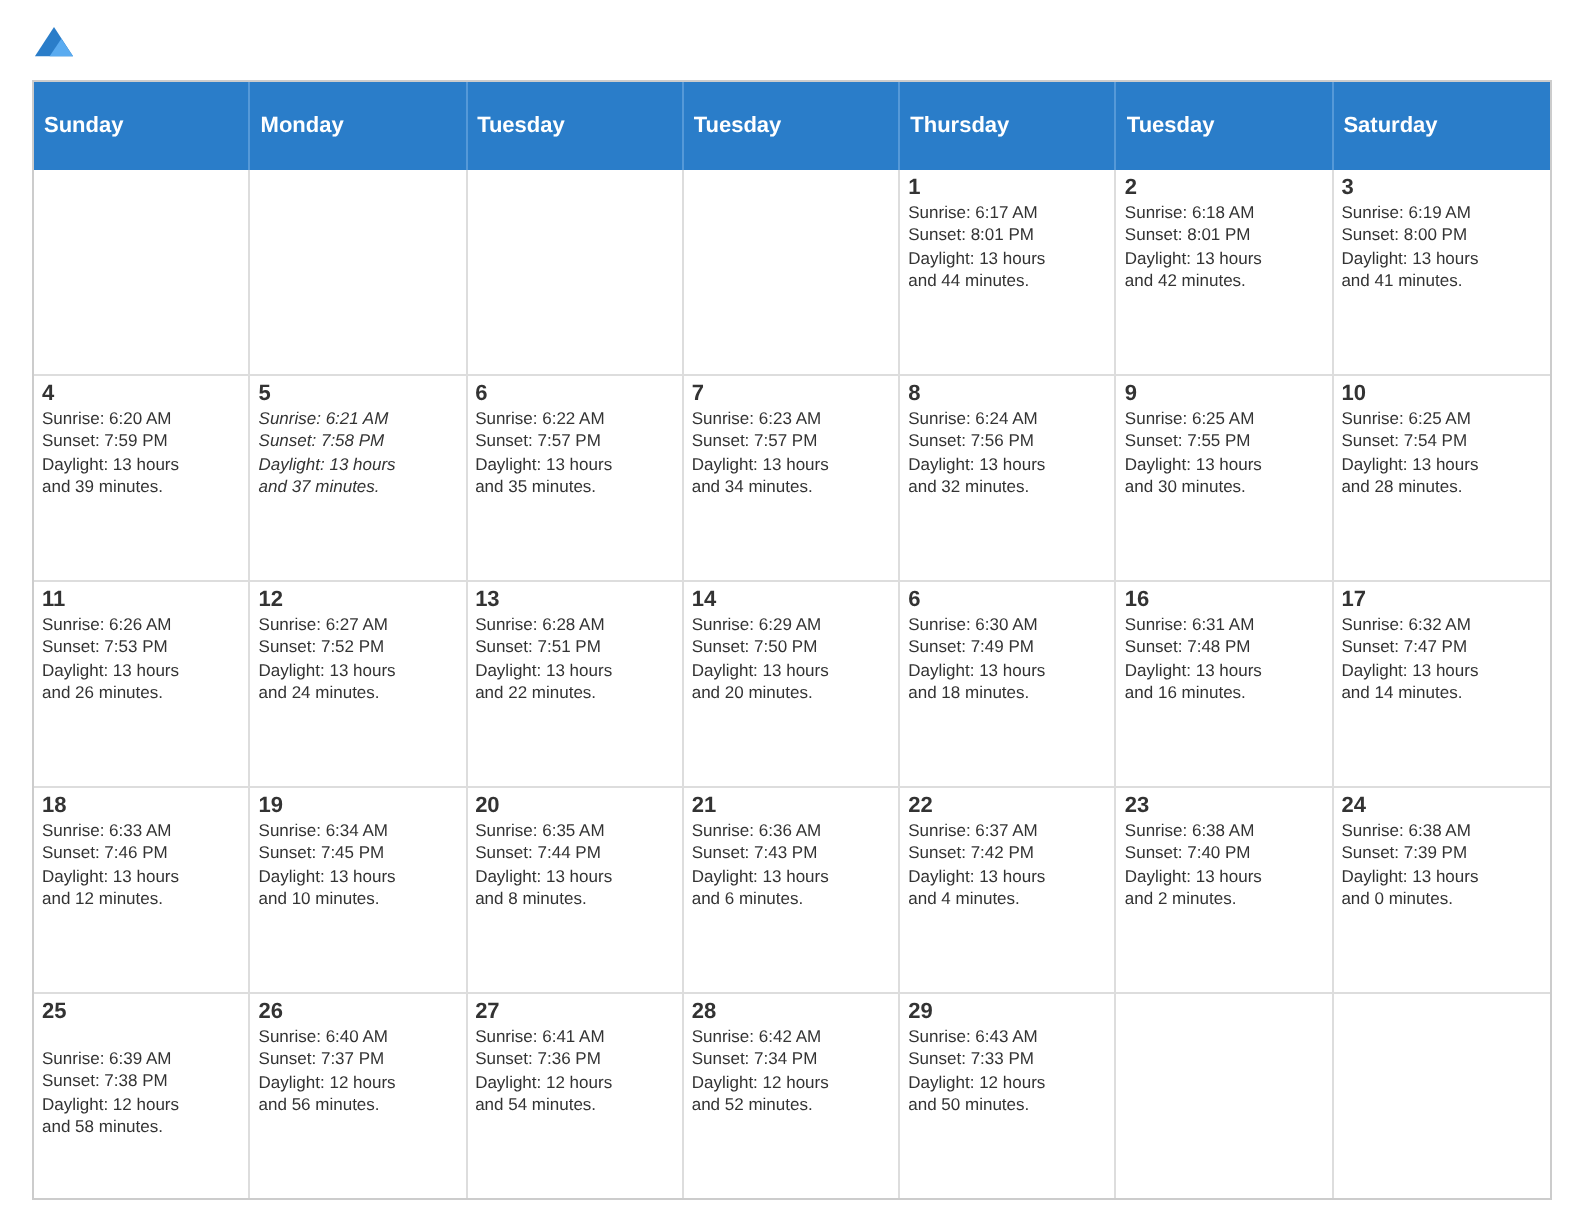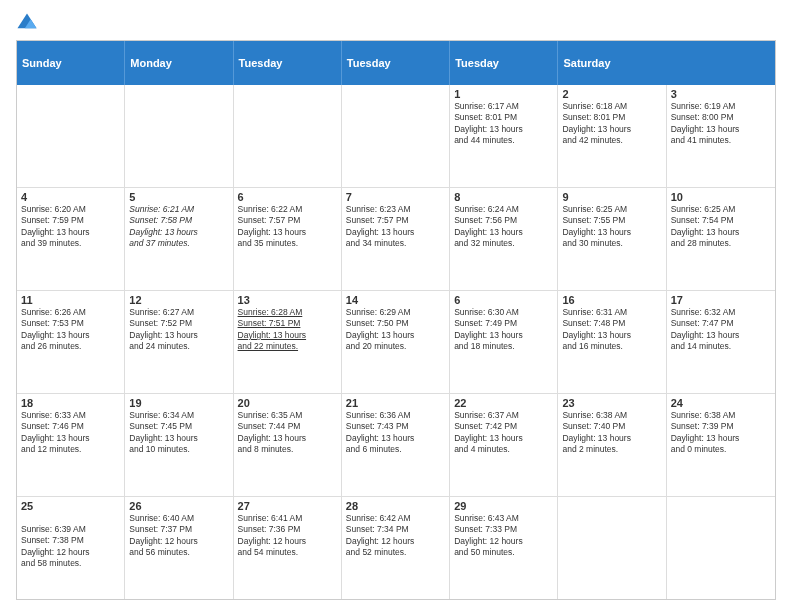--- a/index.html
+++ b/index.html
@@ -133,20 +133,21 @@
       <div class="subtitle"></div>
     </div>
   </div>
 
   <div class="calendar">
     <div class="cal-header" id="cal-header">
         <div class="cal-header-cell">Sunday</div>
         <div class="cal-header-cell">Monday</div>
         <div class="cal-header-cell">Tuesday</div>
         <div class="cal-header-cell">Tuesday</div>
+        <div class="cal-header-cell">Thursday</div>
         <div class="cal-header-cell">Tuesday</div>
         <div class="cal-header-cell">Saturday</div>
       </div>
     <div class="cal-body" id="cal-body">
         <div class="cal-row">
           <div class="cal-cell empty"></div>
           <div class="cal-cell empty"></div>
           <div class="cal-cell empty"></div>
           <div class="cal-cell empty"></div>
           <div class="cal-cell">
@@ -232,21 +233,21 @@
           </div>
           <div class="cal-cell">
             <span class="day-num">12</span>
             <div class="cell-info" style="white-space: pre-line;">Sunrise: 6:27 AM
 Sunset: 7:52 PM
 Daylight: 13 hours
 and 24 minutes.</div>
           </div>
           <div class="cal-cell">
             <span class="day-num">13</span>
-            <div class="cell-info" style="white-space: pre-line; text-decoration: underline;">Sunrise: 6:28 AM
+            <div class="cell-info" style="white-space: pre-line;">Sunrise: 6:28 AM
 Sunset: 7:51 PM
 Daylight: 13 hours
 and 22 minutes.</div>
           </div>
           <div class="cal-cell">
             <span class="day-num">14</span>
             <div class="cell-info" style="white-space: pre-line;">Sunrise: 6:29 AM
 Sunset: 7:50 PM
 Daylight: 13 hours
 and 20 minutes.</div>

